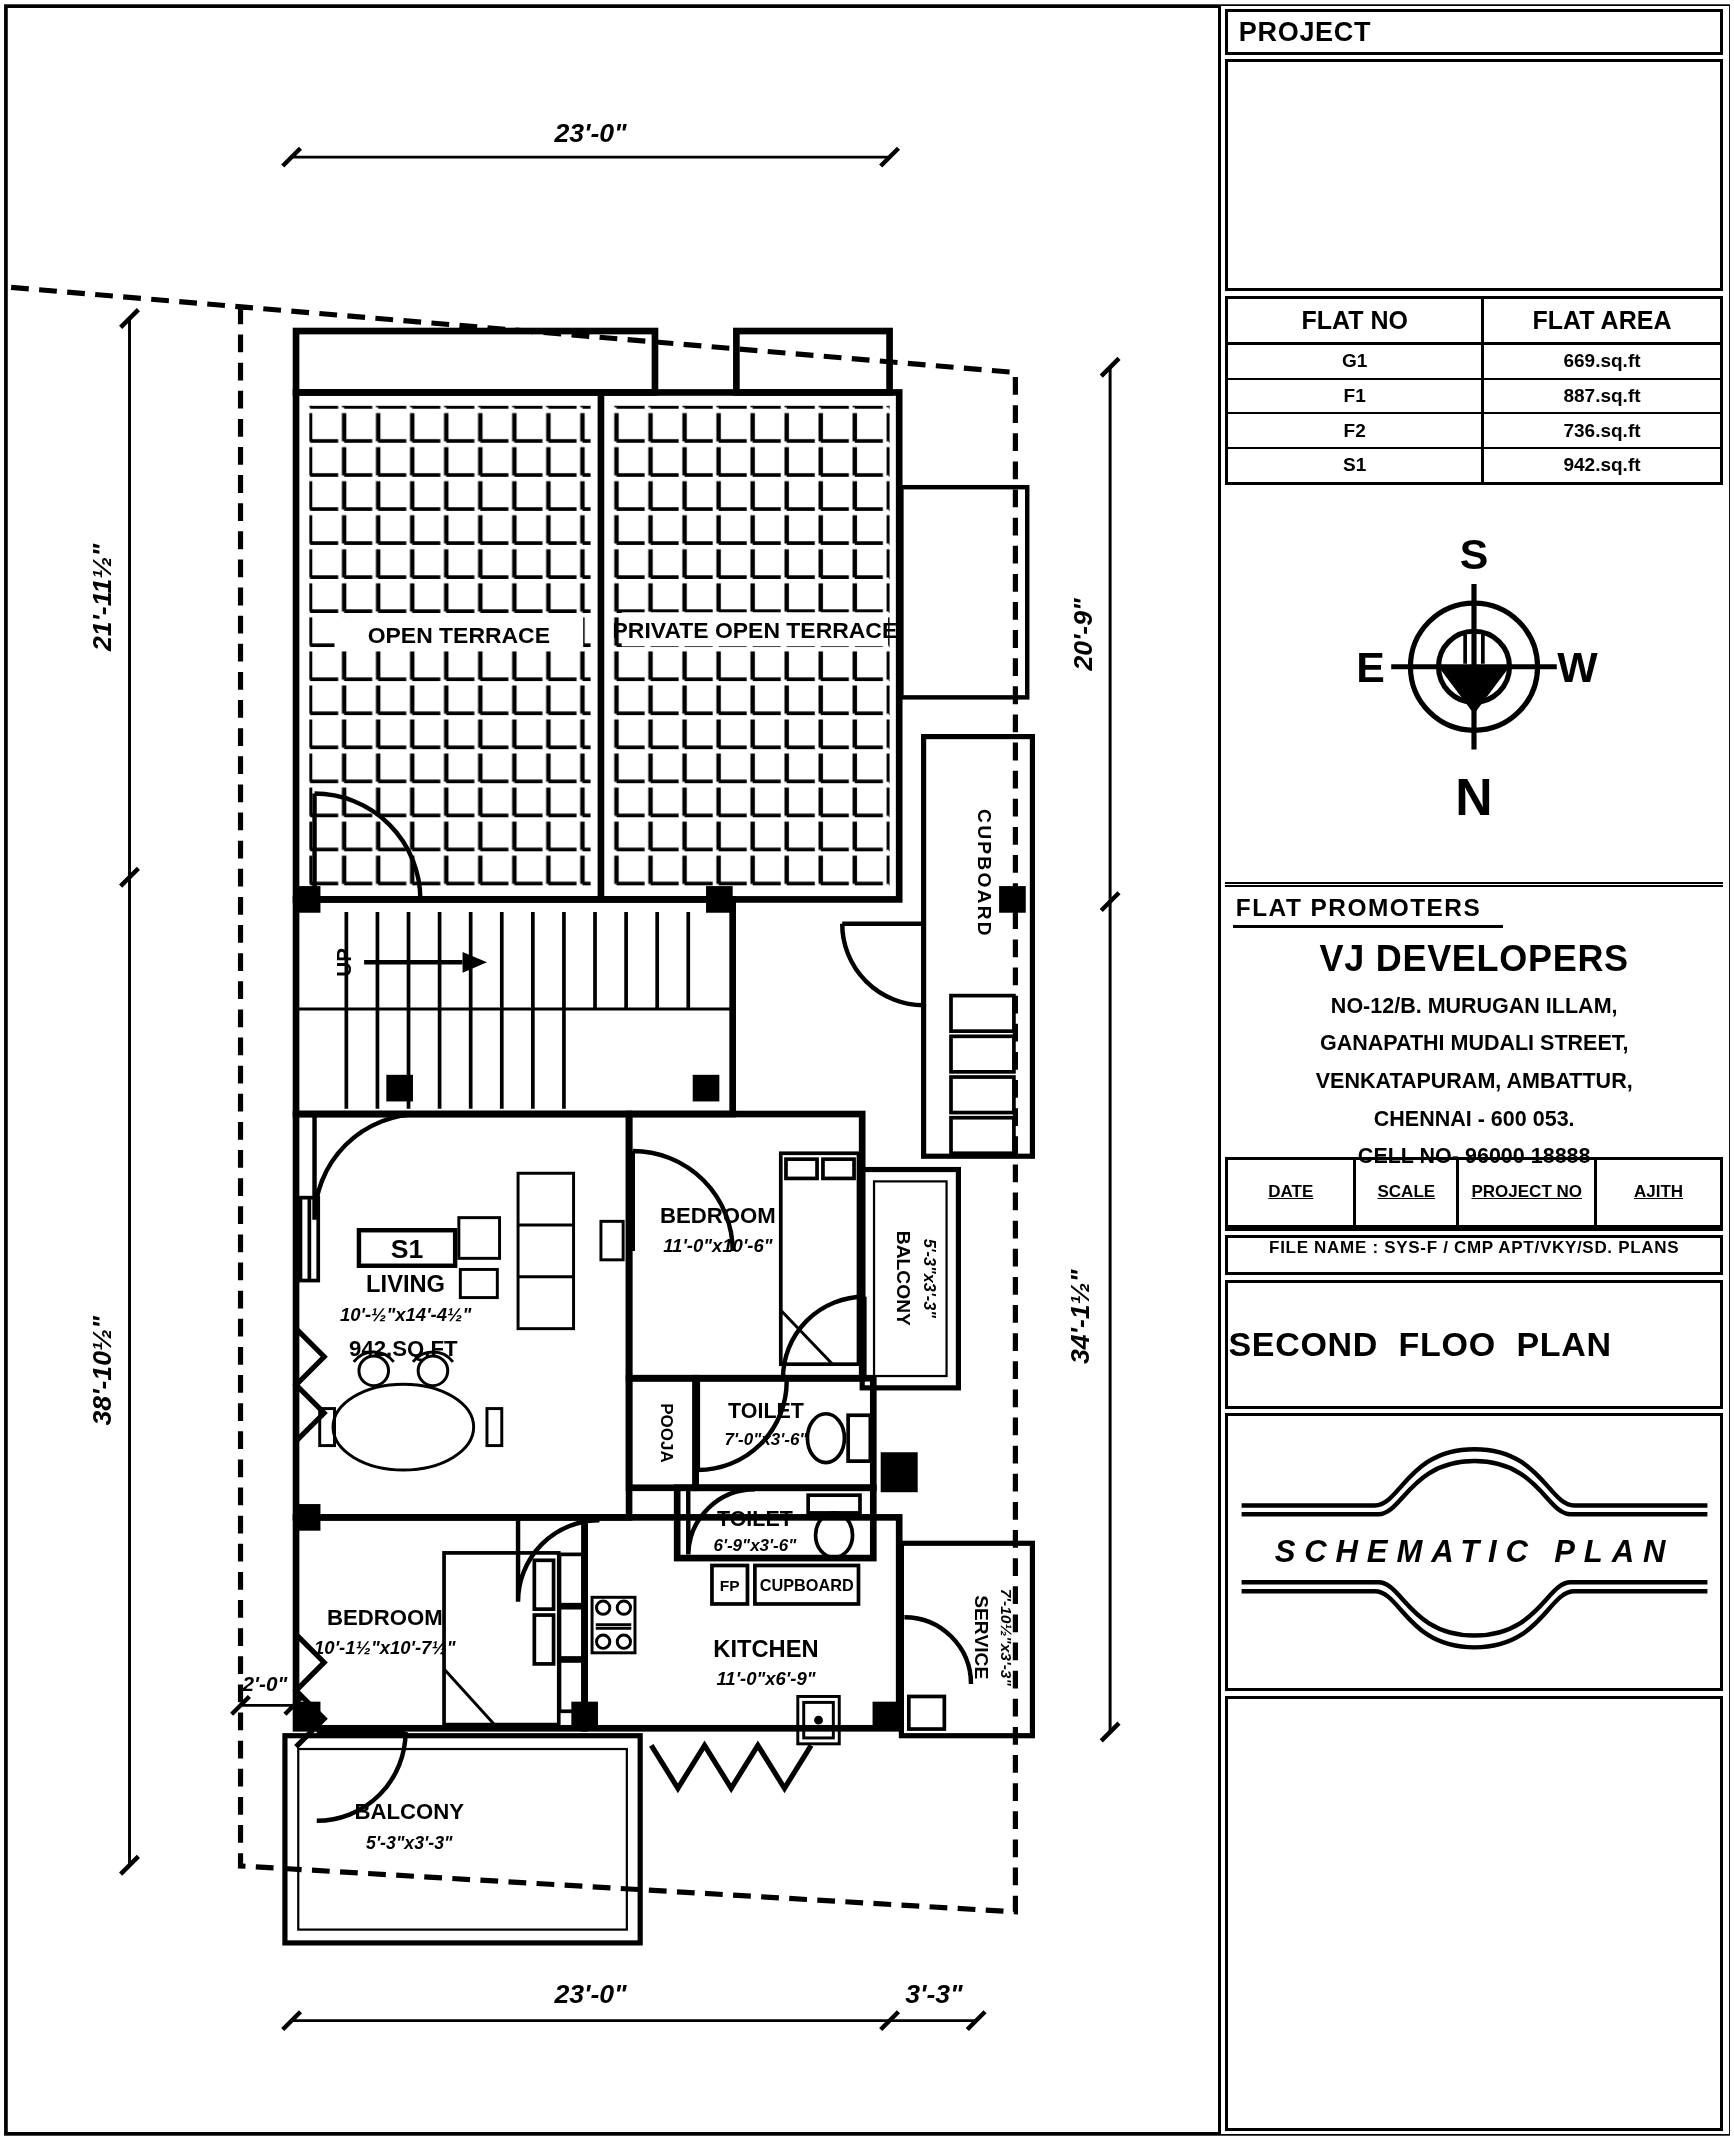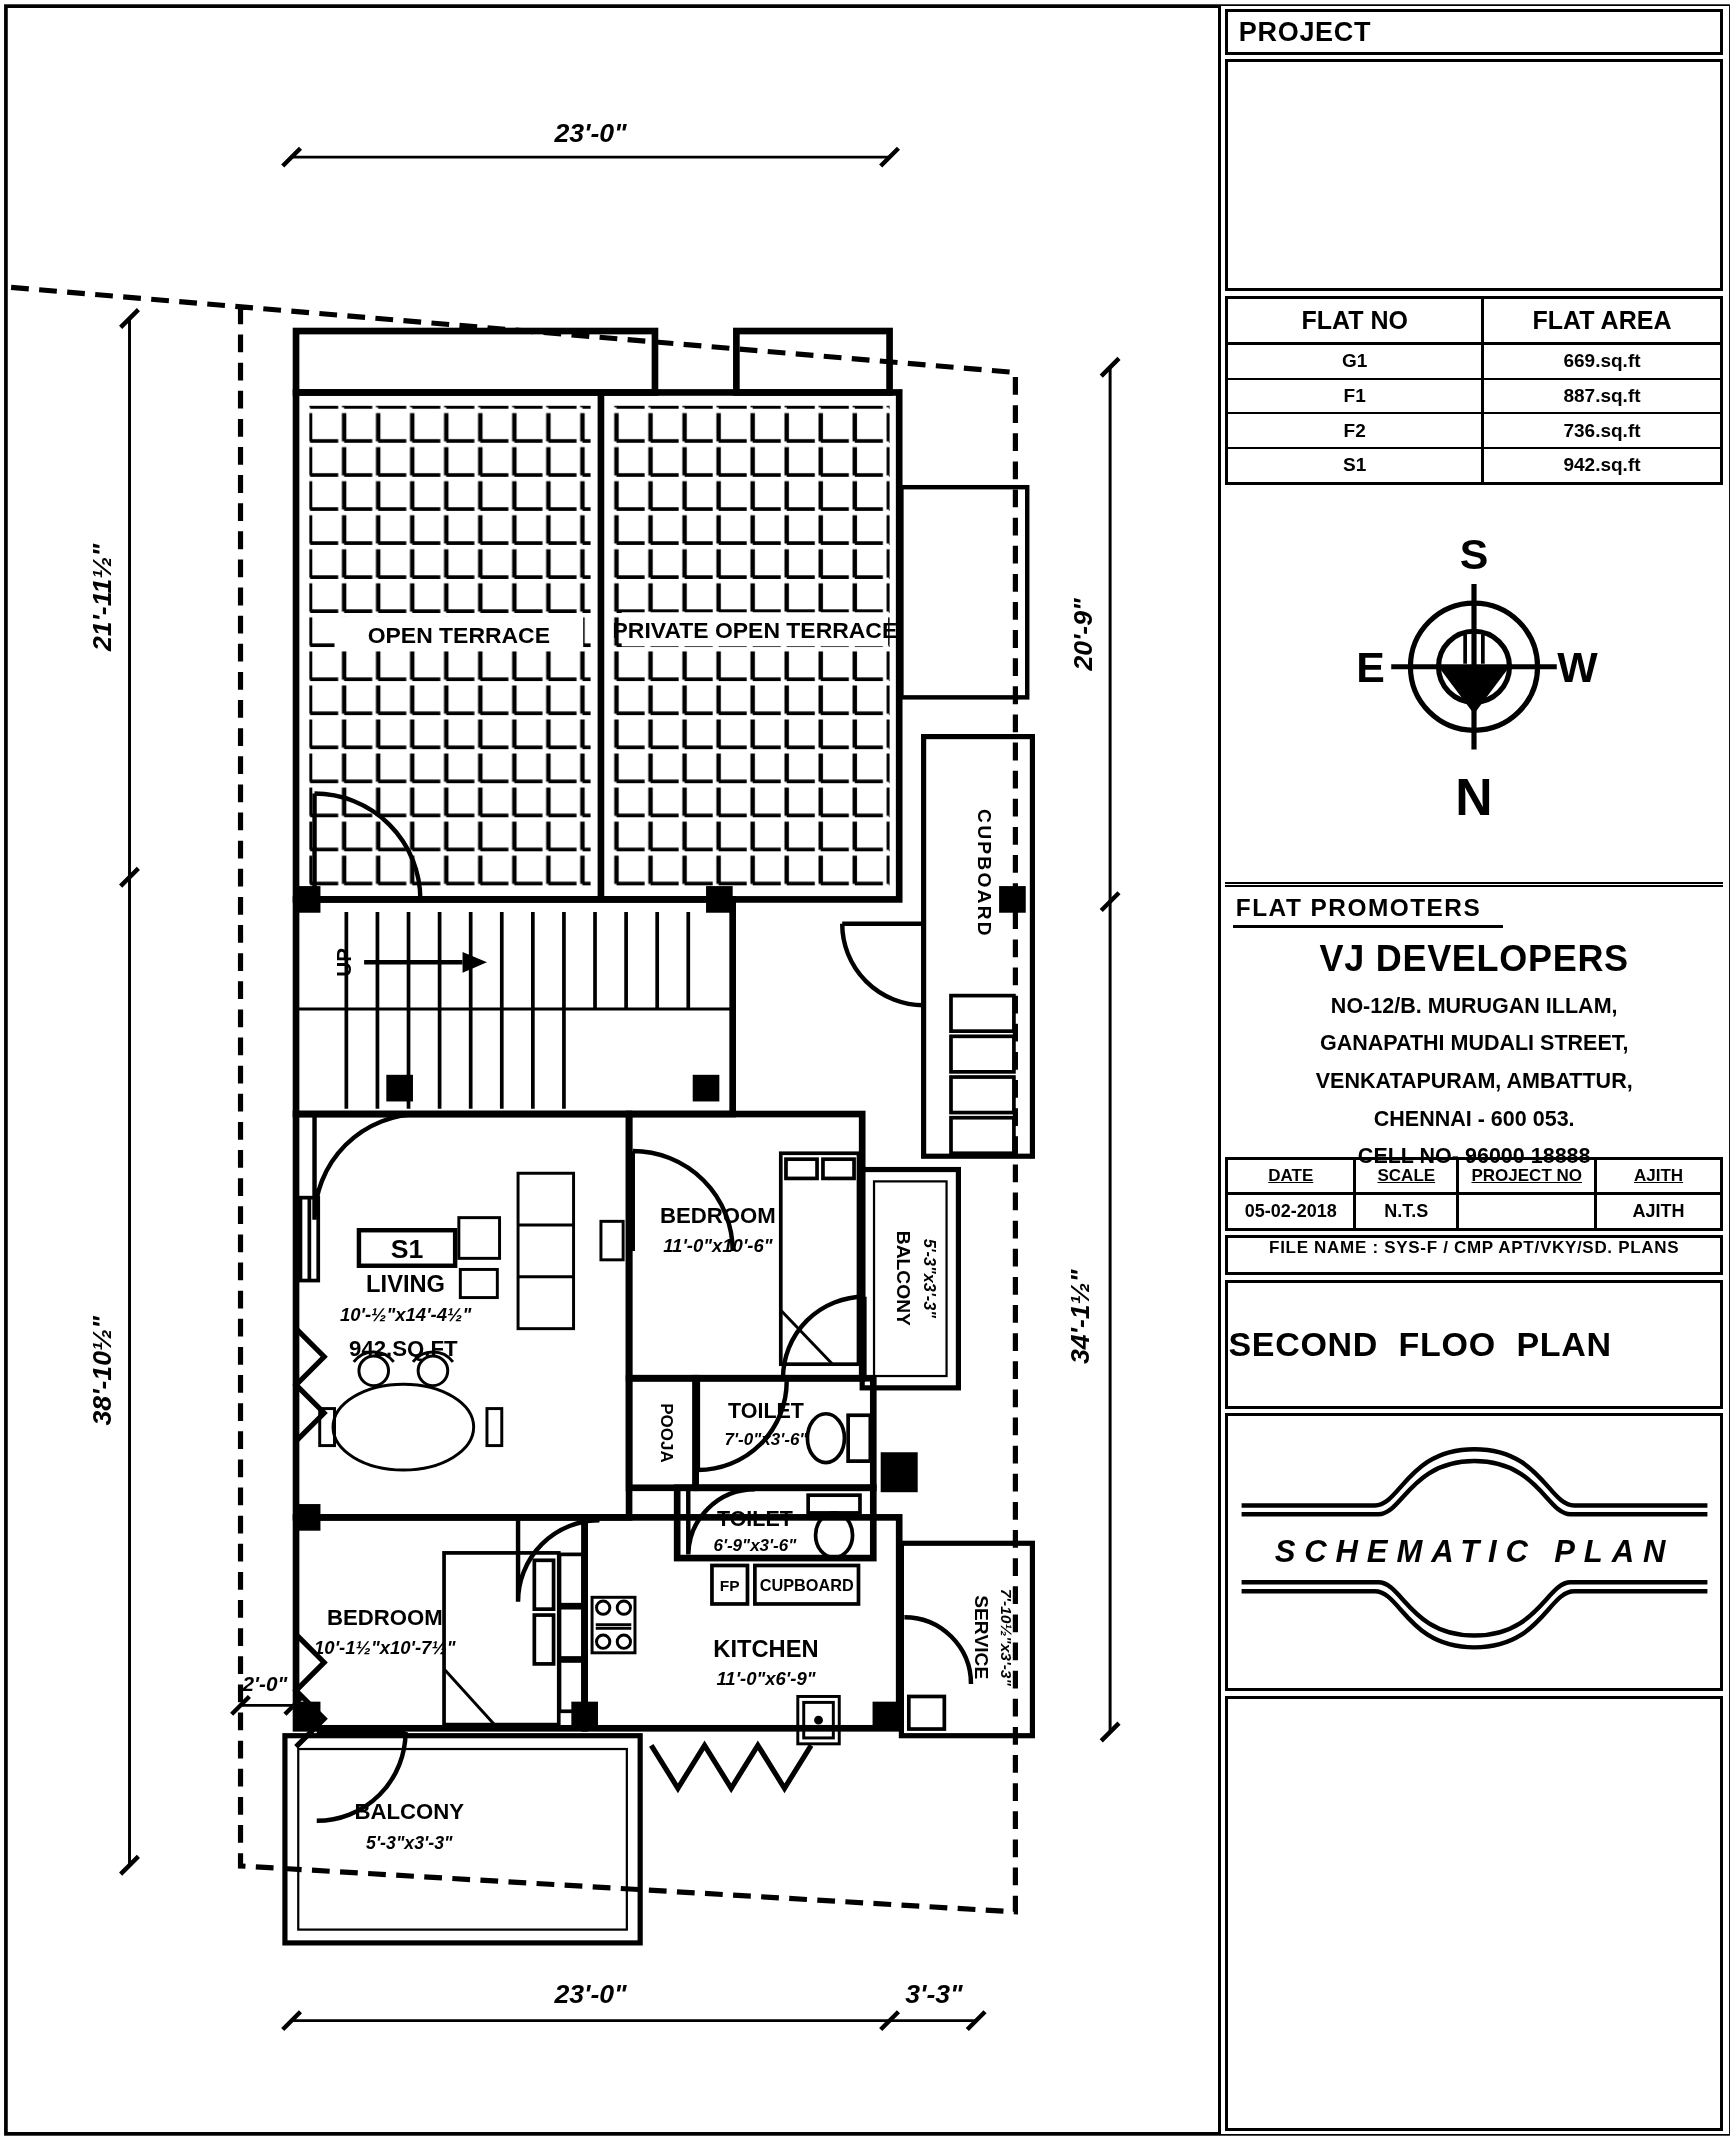--- a/index.html
+++ b/index.html
@@ -316,26 +316,20 @@
       </div>
     </div>
 
     <div class="tb s-meta">
       <div class="mt-row hdr">
         <div class="mc1">DATE</div>
         <div class="mc2">SCALE</div>
         <div class="mc3">PROJECT NO</div>
         <div class="mc4">AJITH</div>
       </div>
-      <div class="mt-row val">
-        <div class="mc1">05-02-2018</div>
-        <div class="mc2">N.T.S</div>
-        <div class="mc3"></div>
-        <div class="mc4">AJITH</div>
-      </div>
     </div>
 
     <div class="tb s-file">
       <span>FILE NAME : SYS-F / CMP APT/VKY/SD. PLANS</span>
     </div>
 
     <div class="tb s-title">
       <span>SECOND FLOO PLAN</span>
     </div>
 

